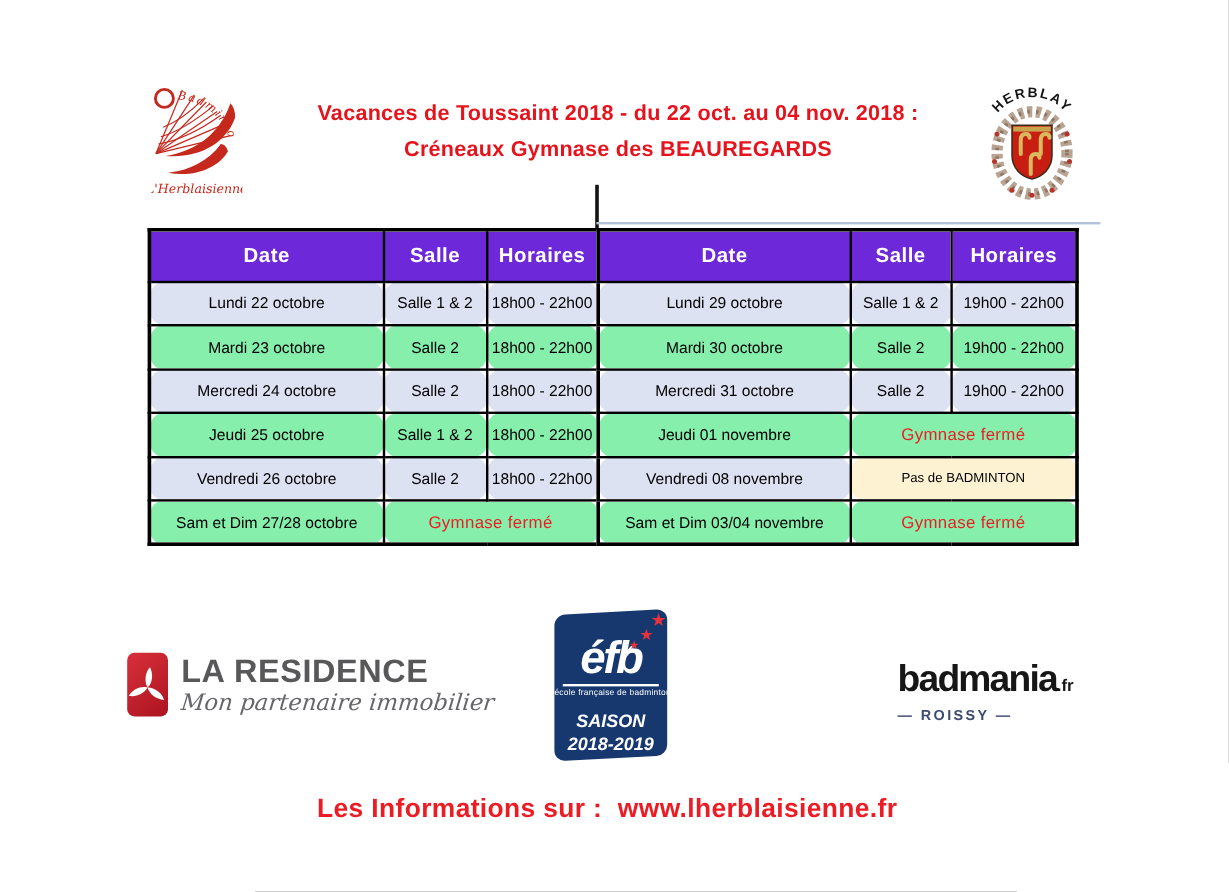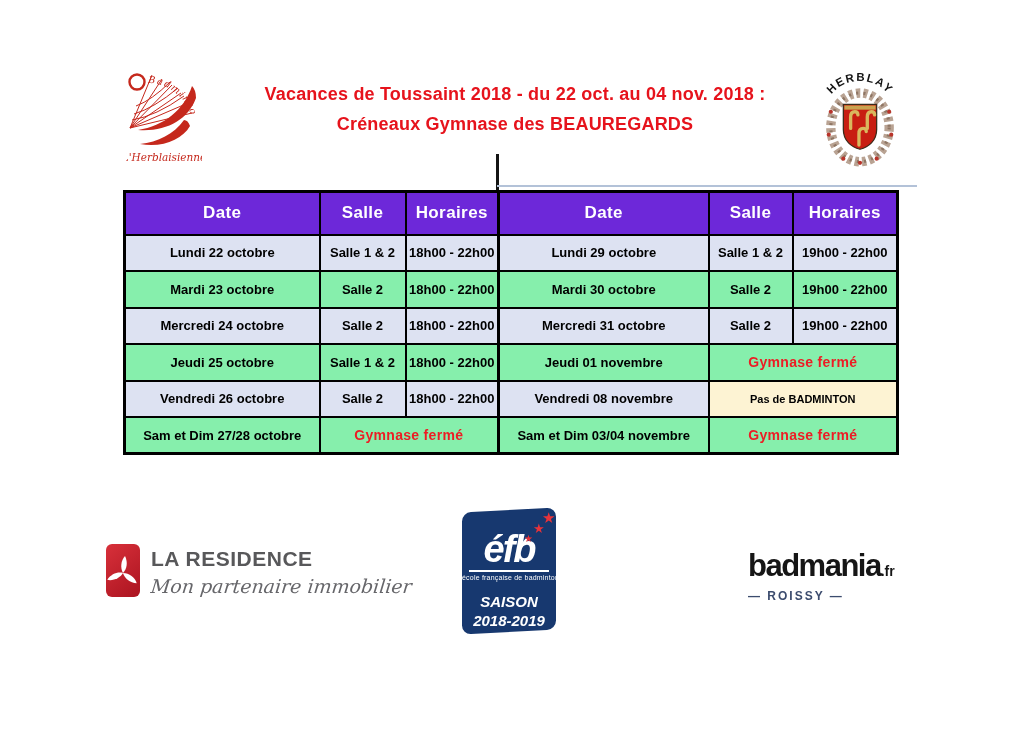--- a/index.html
+++ b/index.html
@@ -14,31 +14,31 @@
                  color:#e6131c; font-weight:bold; font-size:18px; line-height:29.5px; letter-spacing:.2px; }
 
   .vline  { position:absolute; left:496px; top:154px; width:3px; height:37px; background:#141414; }
   .topline{ position:absolute; left:497px; top:185px; width:420px; height:2px; background:#b3c2d8; }
 
   
   .schedule { position:absolute; left:123px; top:190px; }
   table { border-collapse:collapse; table-layout:fixed; width:773px; border:3px solid #000; }
   th, td { border:2px solid #000; text-align:center; vertical-align:middle; overflow:hidden; }
   th { height:43px; background:#6d28d9; color:#fff; font-size:17px; font-weight:bold; letter-spacing:.4px; }
-  td { height:36.5px; font-size:13px; font-weight:bold; color:#000; }
+  td { height:36.5px; font-size:13px; font-weight:normal; color:#000;border-radius:12px; }
   tr.row-light td { background:#dde2f2; }
   tr.row-mid   td { background:#86efac; }
   .col-split { border-left:3px solid #000 !important; }
   td.closed { color:#ed1c24; font-size:14px; letter-spacing:.3px; }
   td.nobad  { background:#fdf3d3 !important; font-size:11px; }
 
   
   .la-residence { position:absolute; left:106px; top:544px; display:flex; gap:11px; align-items:flex-start; }
   .lr-mark { width:34px; height:53px; border-radius:6px; background:linear-gradient(140deg,#d8303a 0%,#ab1420 100%); flex:0 0 auto; }
-  .lr-name { font-size:21px; font-weight:bold; color:#58585a; letter-spacing:.5px; line-height:30px; }
+  .lr-name { font-size:27px; font-weight:bold; color:#58585a; letter-spacing:.5px; line-height:30px; }
   .lr-tagline { font-family:"DejaVu Serif", serif; font-style:italic; font-size:19px; color:#66666a; margin-top:1px; transform:skewX(-6deg); }
 
   .efb-badge { position:absolute; left:462px; top:510px; width:94px; height:122px; background:#17386f;
                border-radius:9px; transform:skewY(-3deg); }
   .efb-inner { position:absolute; inset:0; transform:skewY(3deg); color:#fff; }
   .efb-star { position:absolute; color:#e8333a; line-height:1; }
   .efb-star.s1 { left:62px; top:24px; font-size:10px; }
   .efb-star.s2 { left:71px; top:12px; font-size:13px; }
   .efb-star.s3 { left:80px; top:0px;  font-size:15px; }
   .efb-streak { position:absolute; left:59px; top:27px; width:3px; height:15px; background:#fff; transform:rotate(40deg); border-radius:2px; }
@@ -218,14 +218,17 @@
         <div>2018-2019</div>
       </div>
     </div>
   </div>
 
   <div class="badmania">
     <div class="bm-name"><span>badmania</span><span class="bm-tld">.fr</span></div>
     <div class="bm-city">— ROISSY —</div>
   </div>
 
+  <div class="footer-line">
+    <span>Les Informations sur :</span><span class="url">www.lherblaisienne.fr</span>
+  </div>
 
 </div>
 
 </body></html>

